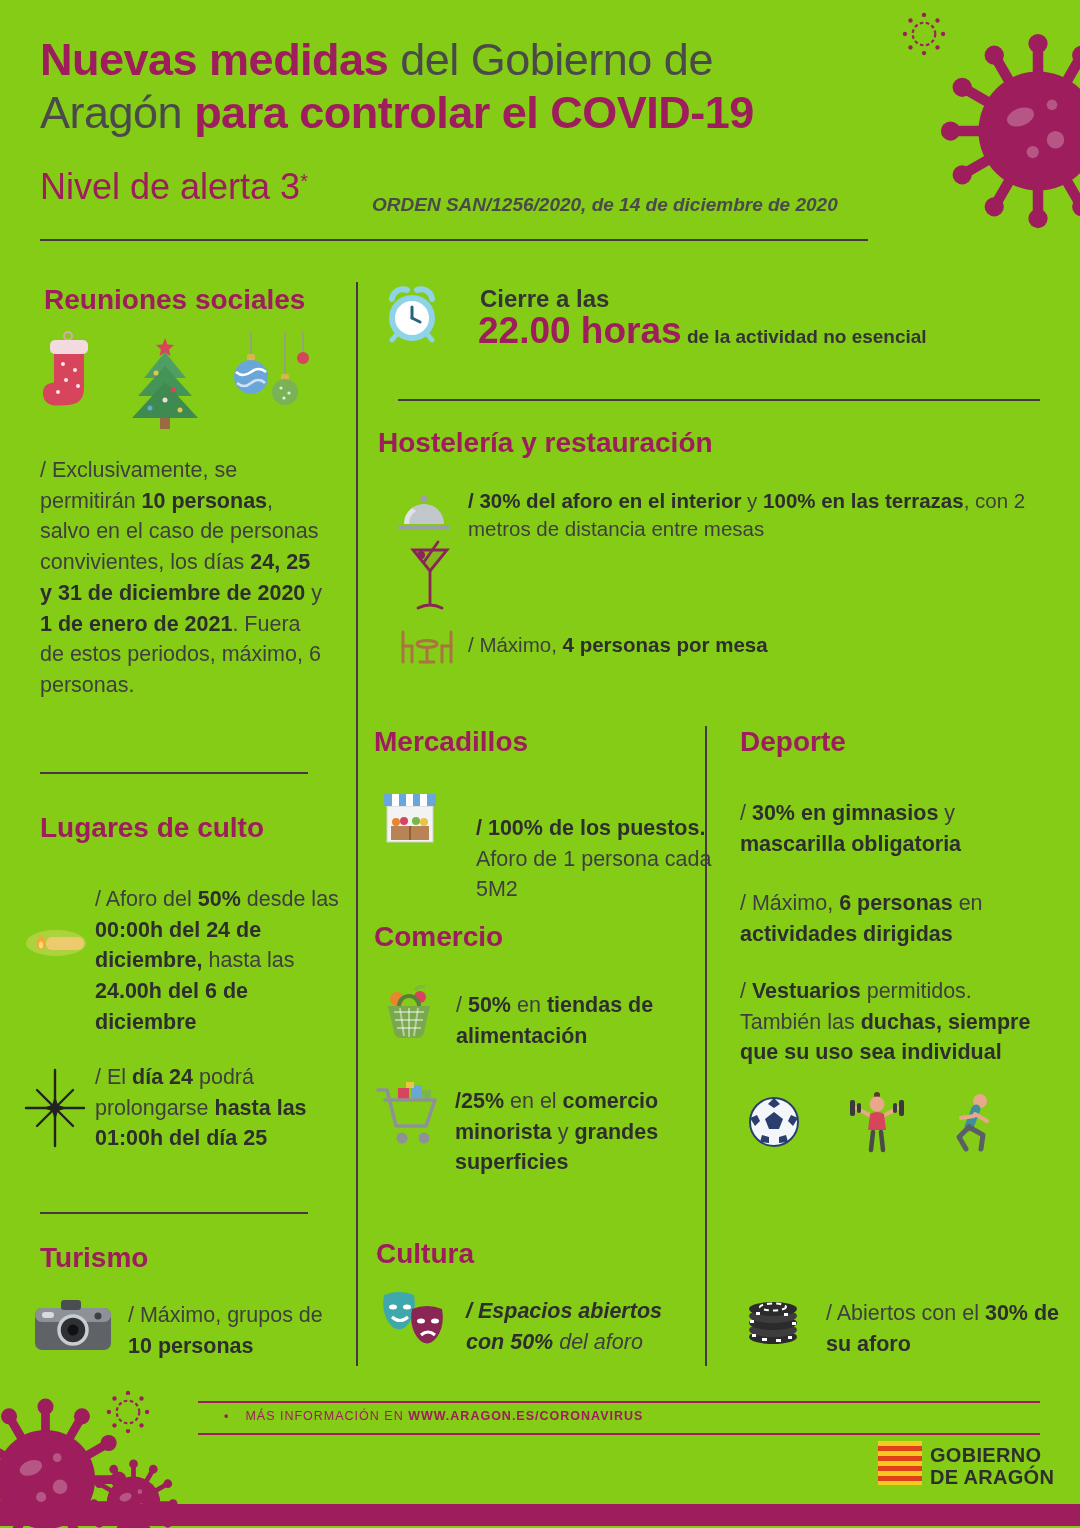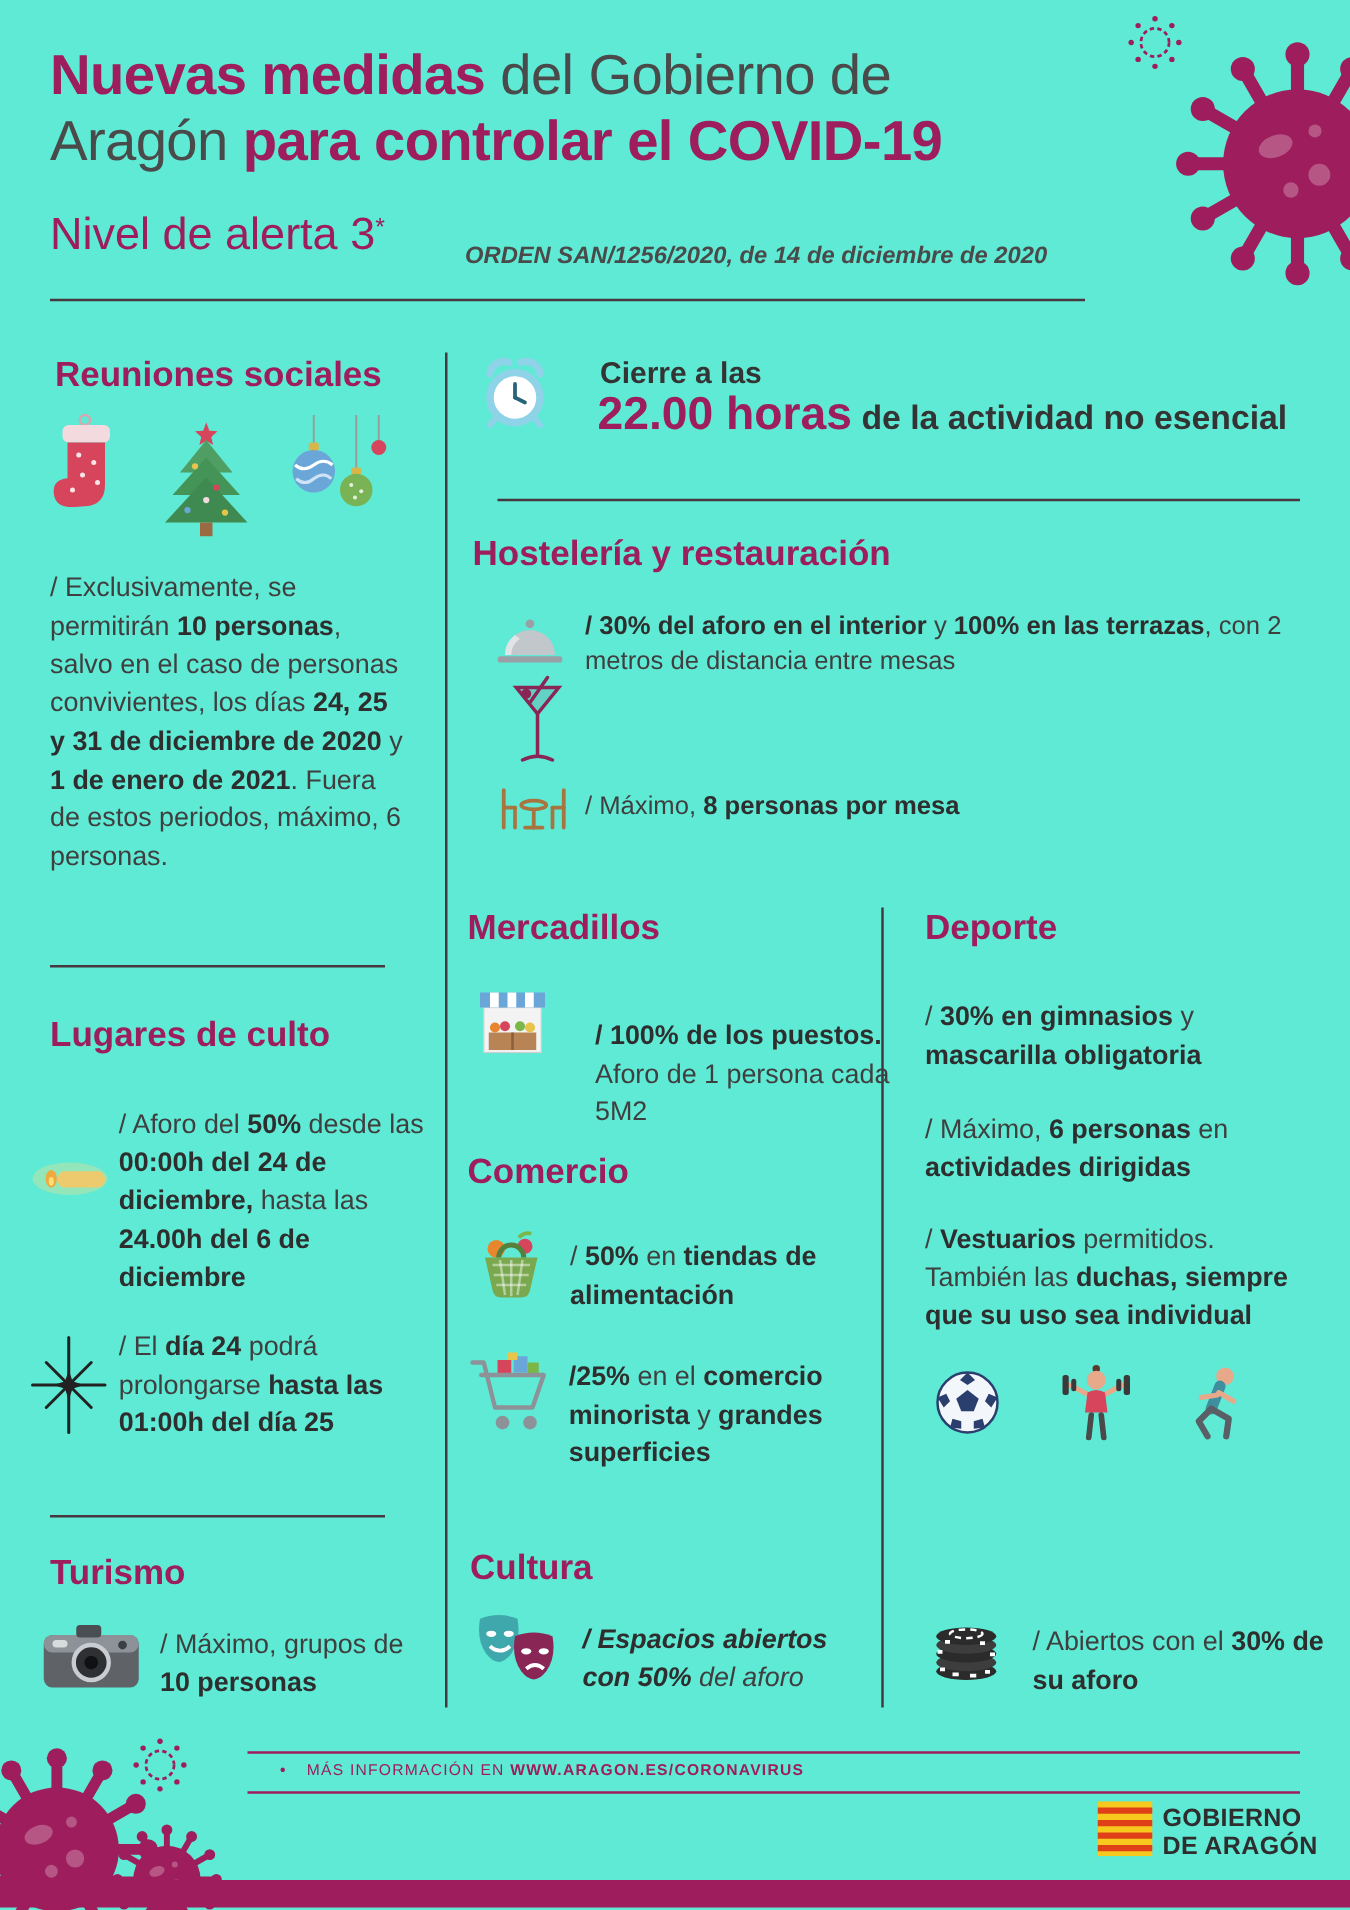--- a/index.html
+++ b/index.html
@@ -1,37 +1,37 @@
 <!DOCTYPE html>
 <html><head>
 <meta charset="utf-8">
 <style>
   * { margin:0; padding:0; box-sizing:border-box; }
   html,body { background:#ffffff; }
   .page {
     position:relative; width:1080px; height:1528px; margin:0 auto;
-    background:#5eead4; overflow:hidden;
+    background:#84cc16; overflow:hidden;
     font-family:"Liberation Sans", sans-serif; color:#3f3f3f;
     --accent:#9e1d5c; --line:#473840;
   }
   .abs { position:absolute; }
   .seg .b { font-weight:700; color:#2e2e2e; }
   .seg .a { color:var(--accent); font-weight:700; }
   .title-line { font-size:45px; line-height:1.17; color:#4a4a4a; font-weight:400; letter-spacing:-0.5px; }
   .alert { font-size:36px; color:var(--accent); font-weight:400; }
   .alert .sup { font-size:55%; position:relative; top:-0.55em; }
   .order-ref { font-size:19px; font-style:italic; font-weight:700; color:#4a4a4a; }
   .sec-title { position:absolute; font-size:28px; font-weight:700; color:var(--accent); }
   .body-text { position:absolute; font-size:21.5px; line-height:1.43; }
   .hline { position:absolute; height:2px; background:var(--line); }
   .vline { position:absolute; width:2px; background:var(--line); }
   .hline.accent, .vline.accent { background:var(--accent); }
   .closure-intro { font-size:24px; font-weight:700; color:#343434; }
   .closure-time { font-size:37px; font-weight:700; color:var(--accent);text-align:right; }
-  .closure-scope { font-size:27px; font-weight:700; color:#343434; }
+  .closure-scope { font-size:19px; font-weight:700; color:#343434; }
   .host-item { font-size:20.5px; line-height:1.38; }
   .info-line { font-size:12.5px; letter-spacing:1px; color:var(--accent); white-space:nowrap; }
   .info-line .bullet { margin-right:16px; font-weight:700; }
   .info-line .prefix { font-weight:400; }
   .info-line .url { font-weight:700; }
   .gov-text { font-size:20px; font-weight:700; color:#2e2e2e; line-height:1.1; letter-spacing:0.3px; }
   .bottom-bar { position:absolute; left:0; top:1504px; width:1080px; height:22px; background:var(--accent); z-index:5; }
   .virus { color:var(--accent); }
 </style>
 </head>
@@ -249,21 +249,21 @@
           <line x1="14" y1="20" x2="14" y2="36"></line>
         <ellipse cx="29" cy="18" rx="10" ry="3.5"></ellipse>
           <line x1="29" y1="22" x2="29" y2="36"></line>
           <line x1="22" y1="36" x2="36" y2="36"></line>
         <line x1="53" y1="6" x2="53" y2="36"></line>
           <line x1="44" y1="20" x2="53" y2="20"></line>
           <line x1="44" y1="20" x2="44" y2="36"></line>
       </g>
     </svg>
   </div>
-  <div class="abs seg host-item" style="left:468px; top:631px; width:585px;"><span>/ Máximo, </span><span class="b">8 personas por mesa</span></div>
+  <div class="abs seg host-item" style="left:468px; top:631px; width:585px;"><span>/ Máximo, </span><span class="b">4 personas por mesa</span></div>
 
   <div class="sec-title" style="left:374px; top:726px;">Mercadillos</div>
   <div class="abs" style="left:382px; top:790px;">
     <svg width="56" height="58" viewBox="0 0 56 58">
       <rect x="5" y="16" width="46" height="36" fill="#f3f3f3" stroke="#d0d0d0"></rect>
       <rect x="2" y="4" width="52" height="12" fill="#6aa7d8"></rect>
       <g fill="#ffffff">
           <rect x="10" y="4" width="7" height="12"></rect>
           <rect x="24" y="4" width="7" height="12"></rect>
           <rect x="38" y="4" width="7" height="12"></rect>

